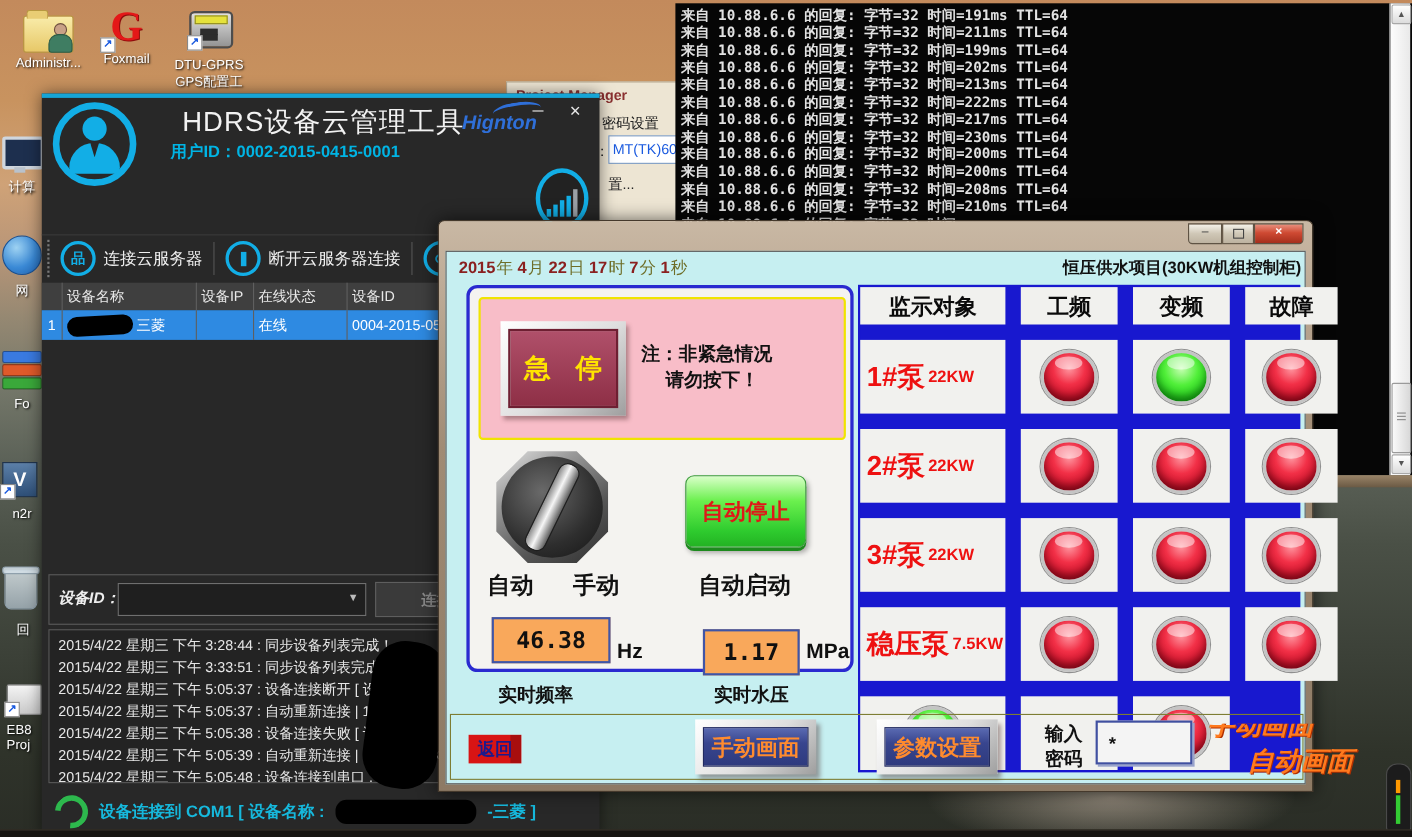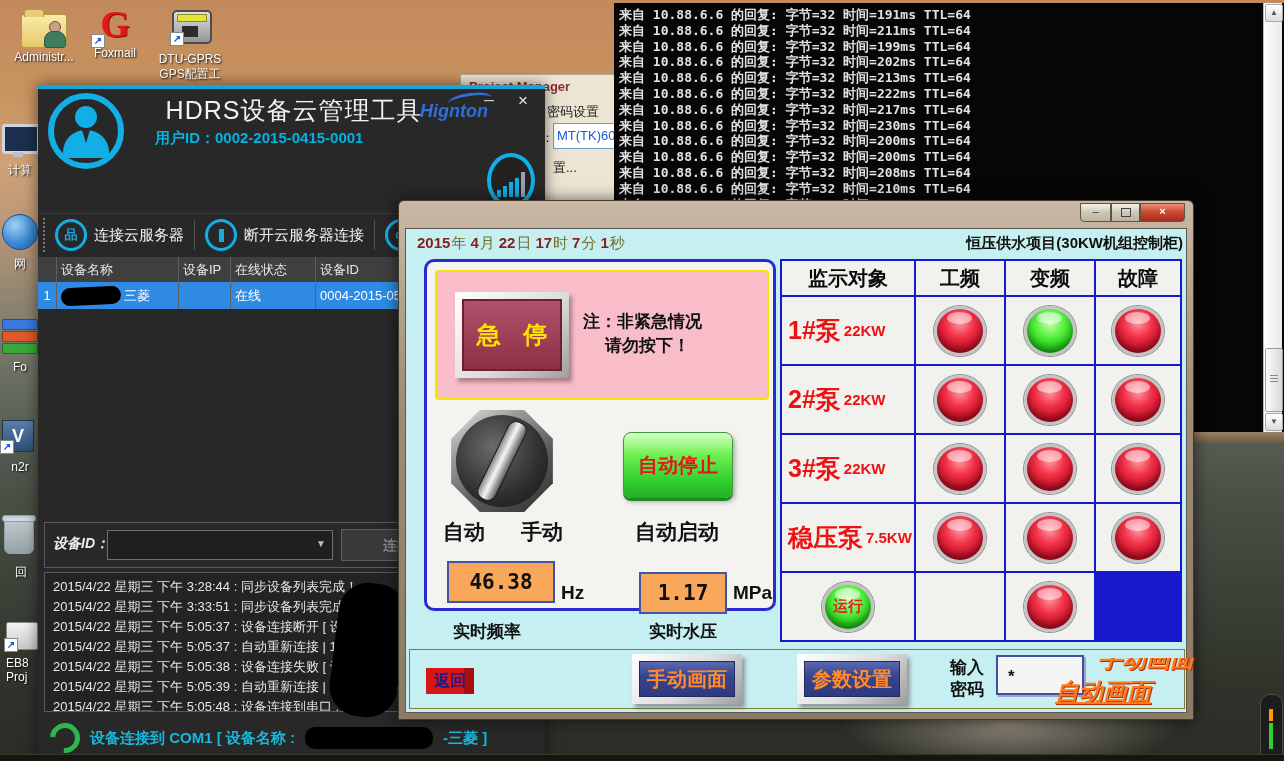--- a/index.html
+++ b/index.html
@@ -125,21 +125,21 @@
   .btn-greenbig{position:absolute;left:196px;top:170px;width:108px;height:64px;border-radius:8px;
     background:linear-gradient(180deg,#d9ffc9,#6bf04e 35%,#2ecb2e 78%,#23b223);border:1px solid #3a9a3a;
     box-shadow:0 3px 0 #1d8a1d,2px 4px 5px rgba(0,0,0,.3);color:#e01818;font-size:20px;font-weight:bold;
     display:flex;align-items:center;justify-content:center;}
   .autostart{position:absolute;left:196px;top:256px;width:108px;text-align:center;font-size:21px;font-weight:bold;color:#111;}
   .lcd{position:absolute;height:42px;background:#f9a85b;border:2px solid #3f55a7;box-sizing:border-box;
     display:flex;align-items:center;justify-content:center;font-family:"DejaVu Sans Mono",monospace;font-size:21px;font-weight:bold;color:#101010;}
   .lcd-unit{position:absolute;font-size:19px;font-weight:bold;color:#101010;}
   .lcd-label{position:absolute;font-size:17px;font-weight:bold;color:#101010;}
   .grid{position:absolute;left:381px;top:58px;width:402px;background:#1818cf;border:2px solid #1818cf;
-    display:grid;grid-template-columns:132px 88px 88px 84px;grid-template-rows:34px repeat(5,67px);gap:2px;box-sizing:border-box;}
+    display:grid;grid-template-columns:132px 88px 88px 84px;grid-template-rows:34px repeat(5,67px);gap:14px;box-sizing:border-box;}
   .gcell{background:#f1f1ee;display:flex;align-items:center;justify-content:center;overflow:hidden;}
   .ghead{font-size:20px;font-weight:bold;color:#0a0a0a;}
   .glabel{justify-content:flex-start;padding-left:6px;white-space:nowrap;}
   .rlabel{font-size:29px;font-weight:bold;color:#ee1111;}
   .rlabel.small{font-size:25px;}
   .rpower{font-size:15px;font-weight:bold;color:#ee1111;margin-left:3px;}
   .lamp{position:relative;width:46px;height:44px;border-radius:50%;border:3px solid #c4c4c4;
     box-shadow:0 0 0 1px #8f8f8f,inset 0 -5px 7px rgba(0,0,0,.35);box-sizing:content-box;}
   .lamp::after{content:"";position:absolute;left:22%;top:7%;width:55%;height:28%;border-radius:50%;background:rgba(255,255,255,.5);}
   .lamp.red{background:radial-gradient(circle at 50% 32%,#ff96a0 0%,#f23047 38%,#c70f27 72%,#8d0418 100%);}
@@ -150,21 +150,21 @@
     color:#1a1a8e;font-size:16px;font-weight:bold;display:flex;align-items:center;justify-content:center;}
   .navybtn{position:absolute;top:4px;width:110px;height:50px;}
   .navy-face{width:100%;height:100%;background:linear-gradient(180deg,#5a6ab2,#38458e 40%,#2e3a7e);border:1px solid #222a60;box-sizing:border-box;
     color:#ff8b2e;font-size:20px;font-weight:bold;display:flex;align-items:center;justify-content:center;}
   .pwdlabel{position:absolute;left:540px;font-size:17px;font-weight:bold;color:#111;}
   .pwdinput{position:absolute;left:586px;top:5px;width:88px;height:40px;background:#f4f4f4;border:2px solid #4050a0;
     box-shadow:2px 2px 0 #9aa4cc;font-size:17px;font-weight:bold;color:#111;padding-left:10px;line-height:40px;box-sizing:border-box;}
   .ovl{font-size:24px;font-weight:bold;font-style:italic;color:#ff7a1e;text-shadow:1px 1px 0 #b03000;white-space:nowrap;}
   .ovl-clip{position:absolute;left:688px;top:8px;width:100px;height:13px;overflow:hidden;}
   .ovl-clip .ovl{display:block;margin-top:-15px;}
-  .ovl-main{position:absolute;left:645px;top:26px;text-decoration:underline;}
+  .ovl-main{position:absolute;left:724px;top:26px;}
   
   .gadget{left:1260px;top:694px;width:21px;height:66px;background:#1c1c1c;border:1px solid #4a4a4a;border-radius:10px;z-index:12;}
   .gadget .seg{position:absolute;left:8px;width:4px;}
   .taskbar{left:0;top:754px;width:1284px;height:7px;background:#171512;border-top:1px solid #3a352c;z-index:30;}
 </style>
 </head>
 <body>
 
 <div class="screen">
 

